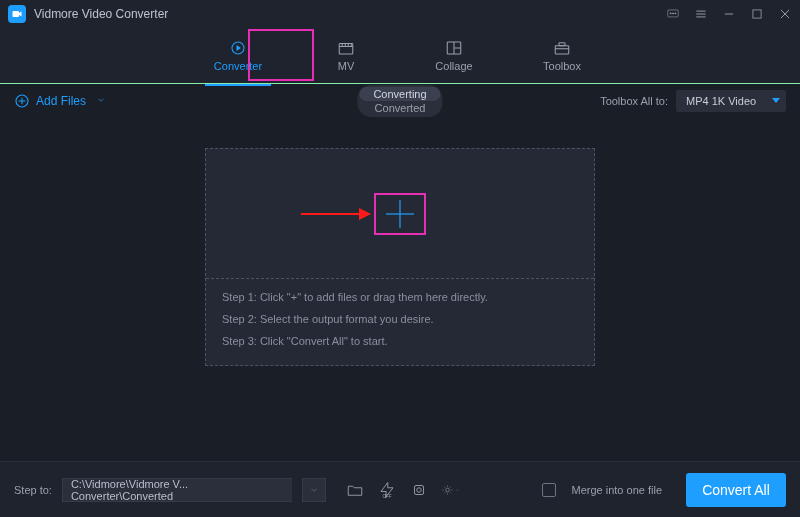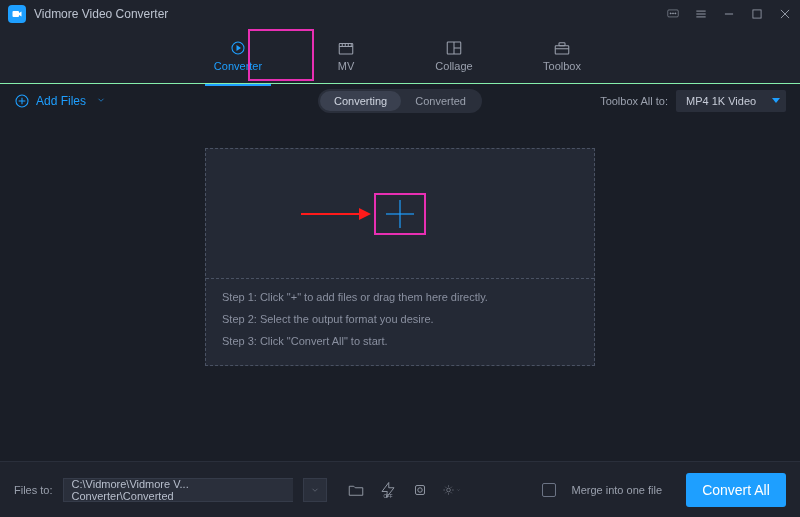--- a/index.html
+++ b/index.html
@@ -87,22 +87,22 @@
   }
   .addfiles {
     display: flex; align-items: center; gap: 6px;
     color: #1e9fff; cursor: pointer; font-size:12px;
   }
   .addfiles svg { width:16px; height:16px; stroke:#1e9fff; fill:none; stroke-width:1.6;}
   .addfiles .chev { margin-left:4px; }
   .addfiles .chev svg{ width:10px;height:10px; stroke:#1e9fff;}
   .toolbar-spacer{flex:1;}
   .seg {
-    display:flex; background:#2a2f3b; border-radius:14px; height:24px;
-    align-items:center; padding:2px;
+    display:flex; background:#2a2f3b; border-radius:14px; height:32px;
+    align-items:center; padding:2px;flex-direction:column;
   }
   .seg-item{
     padding:0 14px; height:20px; display:flex; align-items:center;
     color:#9aa0ad; font-size:11px; border-radius:12px; cursor:pointer;
   }
   .seg-item.active{ background:#3a404f; color:#d0d5e0;}
   .convert-all-to{
     margin-left:auto;
     display:flex; align-items:center; gap:8px;
     font-size:11px; color:#9aa0ad;
@@ -341,21 +341,21 @@
     </div>
     <div class="drop-lower">
       <div>Step 1: Click "+" to add files or drag them here directly.</div>
       <div>Step 2: Select the output format you desire.</div>
       <div>Step 3: Click "Convert All" to start.</div>
     </div>
   </div>
 </div>
 
 <div class="bottom">
-  <span class="saveto-label">Files to:</span>
+  <span class="saveto-label">Step to:</span>
   <div class="saveto-path">
     <span>C:\Vidmore\Vidmore V... Converter\Converted</span>
   </div>
   <div class="saveto-chev">
     <svg viewBox="0 0 24 24">
         <polyline points="6,9 12,15 18,9"></polyline>
       </svg>
   </div>
   <div class="btm-icons">
     <span class="btm-icon">

